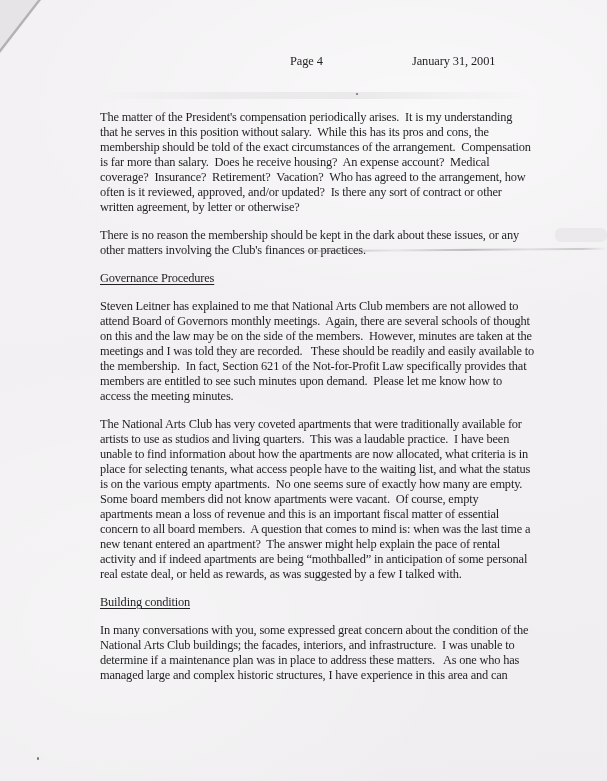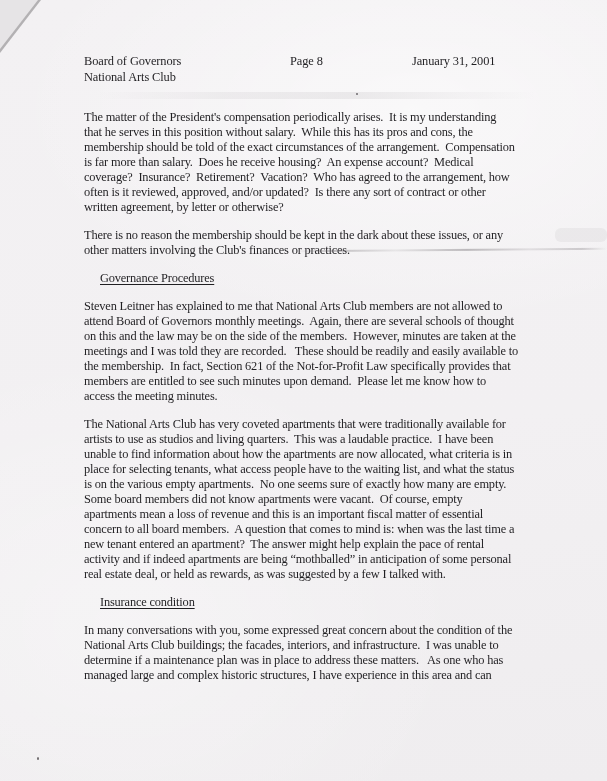--- a/index.html
+++ b/index.html
@@ -33,21 +33,21 @@
     font-size:12.4px;line-height:16px;letter-spacing:-0.1px;}
   .org{position:absolute;left:84px;top:0;white-space:pre;}
   .pagenum{position:absolute;left:290px;top:0;}
   .date{position:absolute;left:412px;top:0;text-align:right;}
 
   .docbody{
     position:absolute;left:84px;top:110px;width:470px;
     font-size:12.4px;line-height:15px;letter-spacing:-0.18px;
     white-space:pre;
   }
-  .para{margin:0 0 13px 0;}
+  .para{margin:0 0 13px 16px;}
   .heading{margin:0 0 13px 16px;text-decoration:underline;text-underline-offset:2px;}
 
   
   .crease-mid{
     position:absolute;left:296px;top:249px;width:311px;height:2px;
     border-radius:2px;transform:rotate(-0.5deg);
     background:linear-gradient(90deg,
       rgba(110,105,110,0) 0%,
       rgba(110,105,110,.38) 12%,
       rgba(110,105,110,.10) 32%,
@@ -72,22 +72,21 @@
 </head>
 <body>
 
 <div class="paper">
 
   <div class="corner"></div>
   <div class="smudge-top"></div>
   <div class="shade-topright"></div>
 
   <div class="header">
-    <div class="org"><span>Board of Governors</span><br><span>National Arts Club</span></div>
-    <div class="pagenum">Page 8</div>
+    <div class="pagenum">Page 4</div>
     <div class="date">January 31, 2001</div>
   </div>
 
   <div class="docbody"><div class="para">The matter of the President's compensation periodically arises.  It is my understanding
 that he serves in this position without salary.  While this has its pros and cons, the
 membership should be told of the exact circumstances of the arrangement.  Compensation
 is far more than salary.  Does he receive housing?  An expense account?  Medical
 coverage?  Insurance?  Retirement?  Vacation?  Who has agreed to the arrangement, how
 often is it reviewed, approved, and/or updated?  Is there any sort of contract or other
 written agreement, by letter or otherwise?</div><div class="para">There is no reason the membership should be kept in the dark about these issues, or any
@@ -100,21 +99,21 @@
 access the meeting minutes.</div><div class="para">The National Arts Club has very coveted apartments that were traditionally available for
 artists to use as studios and living quarters.  This was a laudable practice.  I have been
 unable to find information about how the apartments are now allocated, what criteria is in
 place for selecting tenants, what access people have to the waiting list, and what the status
 is on the various empty apartments.  No one seems sure of exactly how many are empty.
 Some board members did not know apartments were vacant.  Of course, empty
 apartments mean a loss of revenue and this is an important fiscal matter of essential
 concern to all board members.  A question that comes to mind is: when was the last time a
 new tenant entered an apartment?  The answer might help explain the pace of rental
 activity and if indeed apartments are being “mothballed” in anticipation of some personal
-real estate deal, or held as rewards, as was suggested by a few I talked with.</div><div class="heading">Insurance condition</div><div class="para">In many conversations with you, some expressed great concern about the condition of the
+real estate deal, or held as rewards, as was suggested by a few I talked with.</div><div class="heading">Building condition</div><div class="para">In many conversations with you, some expressed great concern about the condition of the
 National Arts Club buildings; the facades, interiors, and infrastructure.  I was unable to
 determine if a maintenance plan was in place to address these matters.   As one who has
 managed large and complex historic structures, I have experience in this area and can</div></div>
 
   <div class="crease-mid"></div>
   <div class="speck s1"></div>
   <div class="speck s2"></div>
 </div>
 
 </body></html>

